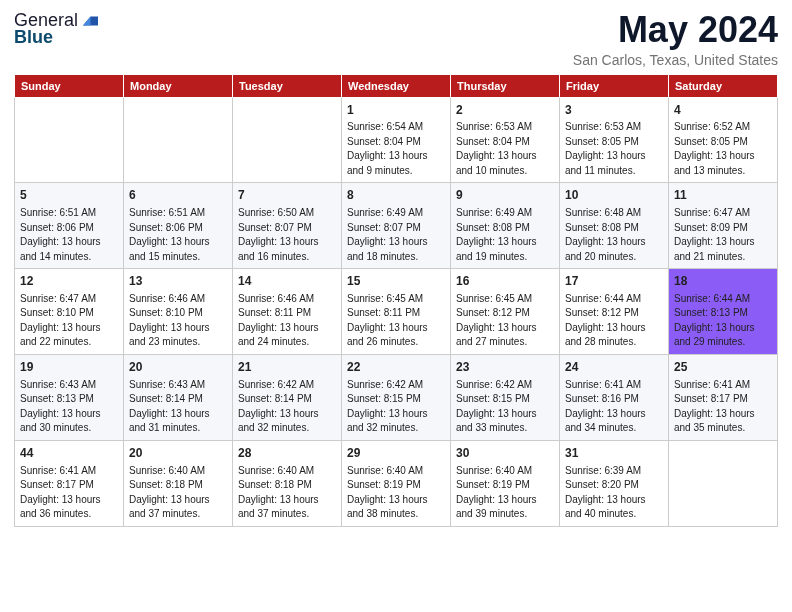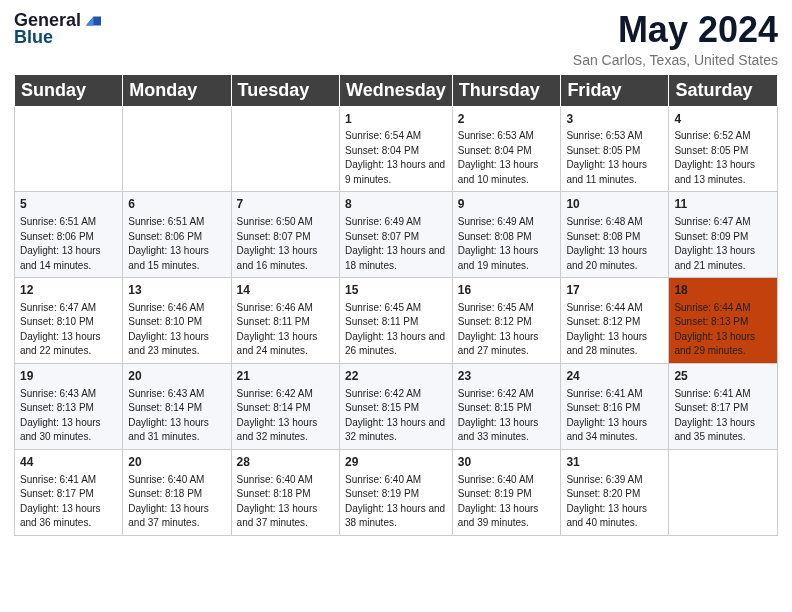--- a/index.html
+++ b/index.html
@@ -22,21 +22,21 @@
       align-items: flex-start;
       margin-bottom: 6px;
     }
     .logo {
       display: flex;
       align-items: flex-end;
       gap: 0;
     }
     .logo-text-general {
       font-size: 18px;
-      font-weight: bold;
+      font-weight: normal;
       color: #1a1a2e;
     }
     .logo-text-blue {
       font-size: 18px;
       font-weight: bold;
       color: #0c4a6e;
     }
     .logo-icon {
       width: 18px;
       height: 18px;
@@ -55,25 +55,25 @@
       font-size: 14px;
       color: #737373;
       margin-top: 2px;
     }
     .calendar-table {
       width: 100%;
       border-collapse: collapse;
       font-size: 10.5px;
     }
     .calendar-table th {
-      background-color: #404040;
+      background-color: #b91c1c;
       color: #fff;
       text-align: left;
       padding: 5px 6px;
-      font-size: 18px;
+      font-size: 11px;
       font-weight: bold;
       border: 1px solid #fff;
     }
     .calendar-table td {
       border: 1px solid #ccc;
       vertical-align: top;
       padding: 4px 5px;
       width: calc(100% / 7);
       min-height: 80px;
       height: 80px;
@@ -157,21 +157,21 @@
           <td style="background: rgb(245, 247, 250);"><span class="day-number">10</span><span class="day-info">Sunrise: 6:48 AM<br>Sunset: 8:08 PM<br>Daylight: 13 hours and 20 minutes.</span></td>
           <td style="background: rgb(245, 247, 250);"><span class="day-number">11</span><span class="day-info">Sunrise: 6:47 AM<br>Sunset: 8:09 PM<br>Daylight: 13 hours and 21 minutes.</span></td>
         </tr>
         <tr>
           <td style="background: rgb(255, 255, 255);"><span class="day-number">12</span><span class="day-info">Sunrise: 6:47 AM<br>Sunset: 8:10 PM<br>Daylight: 13 hours and 22 minutes.</span></td>
           <td style="background: rgb(255, 255, 255);"><span class="day-number">13</span><span class="day-info">Sunrise: 6:46 AM<br>Sunset: 8:10 PM<br>Daylight: 13 hours and 23 minutes.</span></td>
           <td style="background: rgb(255, 255, 255);"><span class="day-number">14</span><span class="day-info">Sunrise: 6:46 AM<br>Sunset: 8:11 PM<br>Daylight: 13 hours and 24 minutes.</span></td>
           <td style="background: rgb(255, 255, 255);"><span class="day-number">15</span><span class="day-info">Sunrise: 6:45 AM<br>Sunset: 8:11 PM<br>Daylight: 13 hours and 26 minutes.</span></td>
           <td style="background: rgb(255, 255, 255);"><span class="day-number">16</span><span class="day-info">Sunrise: 6:45 AM<br>Sunset: 8:12 PM<br>Daylight: 13 hours and 27 minutes.</span></td>
           <td style="background: rgb(255, 255, 255);"><span class="day-number">17</span><span class="day-info">Sunrise: 6:44 AM<br>Sunset: 8:12 PM<br>Daylight: 13 hours and 28 minutes.</span></td>
-          <td style="background: #c2410c;"><span class="day-number">18</span><span class="day-info">Sunrise: 6:44 AM<br>Sunset: 8:13 PM<br>Daylight: 13 hours and 29 minutes.</span></td>
+          <td style="background: #8b5cf6;"><span class="day-number">18</span><span class="day-info">Sunrise: 6:44 AM<br>Sunset: 8:13 PM<br>Daylight: 13 hours and 29 minutes.</span></td>
         </tr>
         <tr>
           <td style="background: rgb(245, 247, 250);"><span class="day-number">19</span><span class="day-info">Sunrise: 6:43 AM<br>Sunset: 8:13 PM<br>Daylight: 13 hours and 30 minutes.</span></td>
           <td style="background: rgb(245, 247, 250);"><span class="day-number">20</span><span class="day-info">Sunrise: 6:43 AM<br>Sunset: 8:14 PM<br>Daylight: 13 hours and 31 minutes.</span></td>
           <td style="background: rgb(245, 247, 250);"><span class="day-number">21</span><span class="day-info">Sunrise: 6:42 AM<br>Sunset: 8:14 PM<br>Daylight: 13 hours and 32 minutes.</span></td>
           <td style="background: rgb(245, 247, 250);"><span class="day-number">22</span><span class="day-info">Sunrise: 6:42 AM<br>Sunset: 8:15 PM<br>Daylight: 13 hours and 32 minutes.</span></td>
           <td style="background: rgb(245, 247, 250);"><span class="day-number">23</span><span class="day-info">Sunrise: 6:42 AM<br>Sunset: 8:15 PM<br>Daylight: 13 hours and 33 minutes.</span></td>
           <td style="background: rgb(245, 247, 250);"><span class="day-number">24</span><span class="day-info">Sunrise: 6:41 AM<br>Sunset: 8:16 PM<br>Daylight: 13 hours and 34 minutes.</span></td>
           <td style="background: rgb(245, 247, 250);"><span class="day-number">25</span><span class="day-info">Sunrise: 6:41 AM<br>Sunset: 8:17 PM<br>Daylight: 13 hours and 35 minutes.</span></td>
         </tr>

